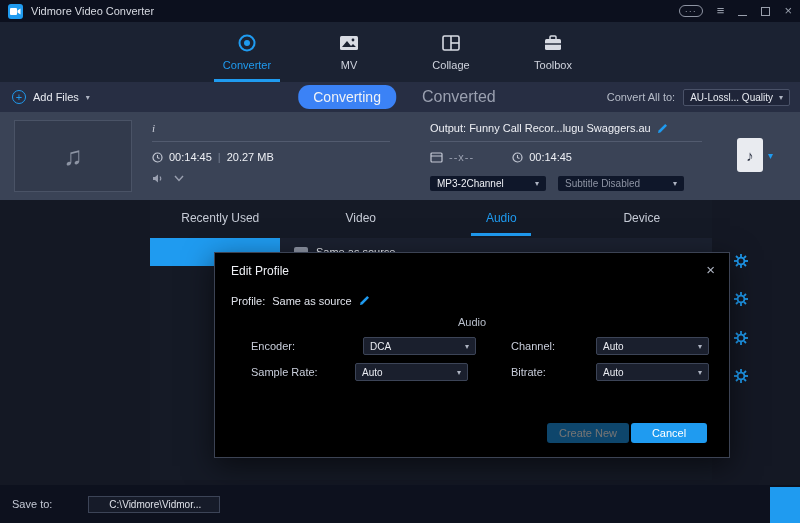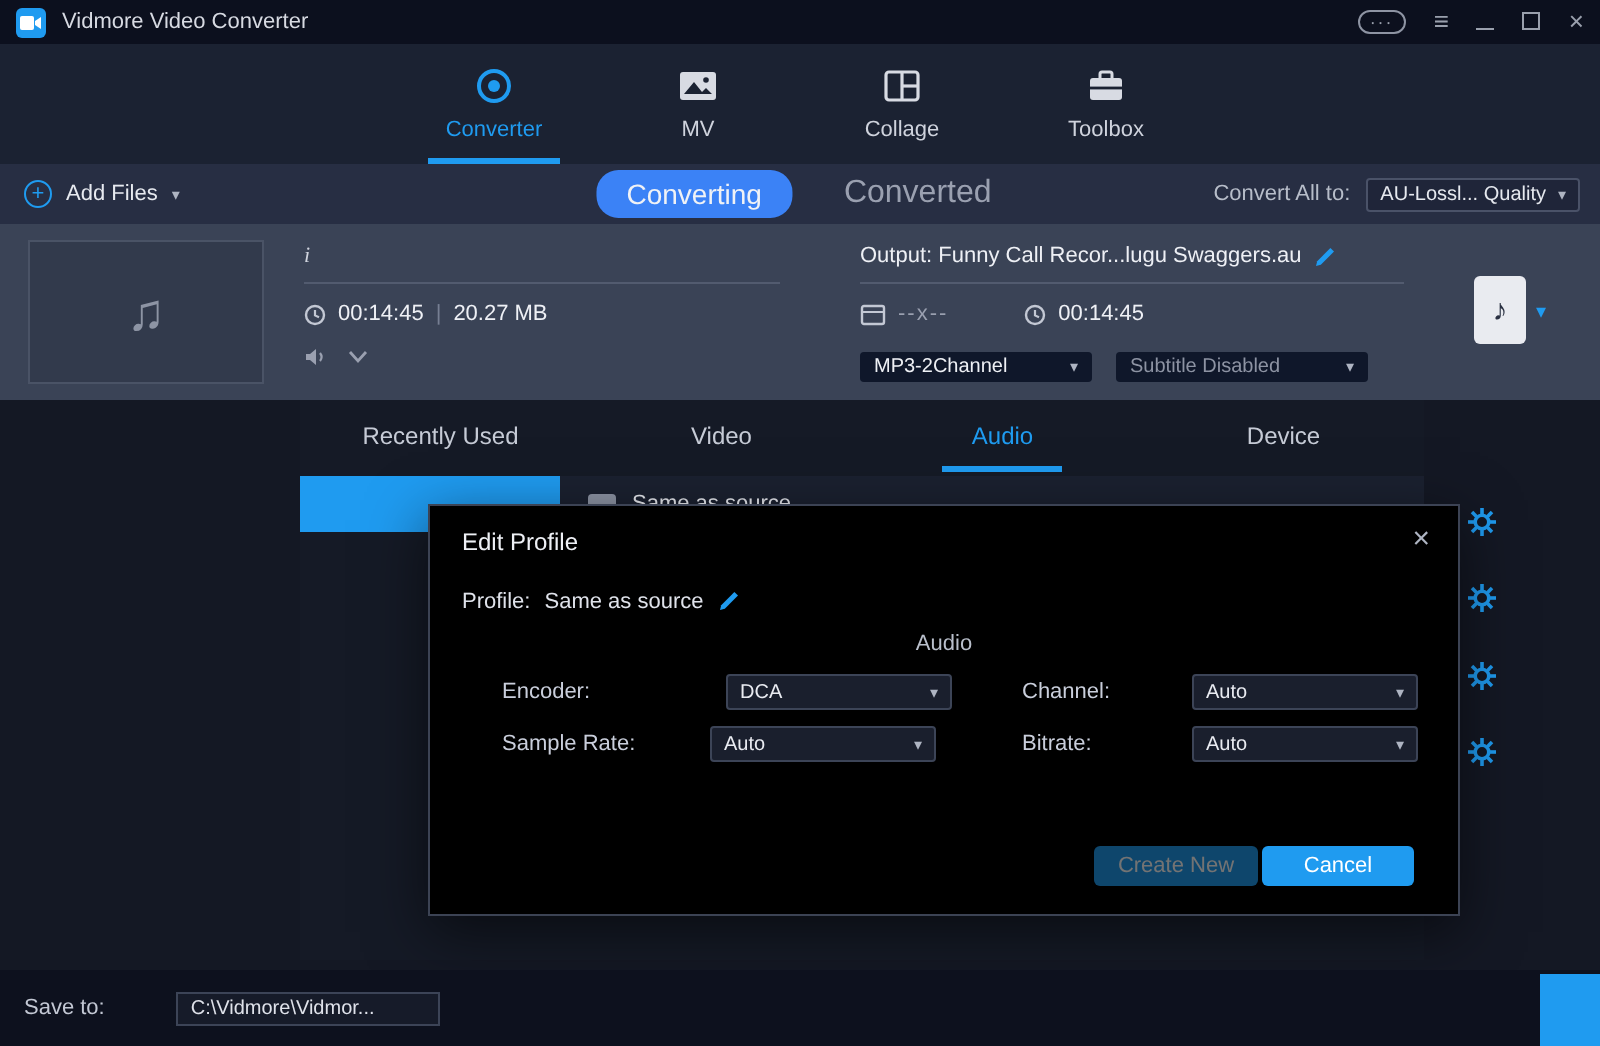--- a/index.html
+++ b/index.html
@@ -106,21 +106,21 @@
            font-size:11px; display:flex; align-items:center; justify-content:center; cursor:pointer; }
   .btn-default { left:20px; bottom:14px; width:84px; }
   .btn-create { right:100px; bottom:14px; width:82px; opacity:.45; }
   .btn-cancel { right:22px; bottom:14px; width:76px; }
 
   
   .bottombar { position:absolute; left:0; bottom:0; width:800px; height:38px; background:#0d111e;
            display:flex; align-items:center; padding-left:12px;gap:28px; }
   .saveto-lbl { font-size:11px; color:#c3c8d4; }
   .path-box { margin-left:8px; width:132px; height:17px; background:#161b29; border:1px solid #3c4457;
-           display:flex; align-items:center; padding:0 6px; font-size:10px; color:#dfe2ea;
+           display:flex; align-items:center; padding:0 20px; font-size:10px; color:#dfe2ea;
            white-space:nowrap; overflow:hidden; cursor:text;text-align:right; }
   .convert-all { position:absolute; right:0; top:2px; width:30px; height:36px; background:#1f9bf0; cursor:pointer; }
 
   svg { display:block; }
 </style>
 </head>
 <body>
 
 <div class="app">
 

